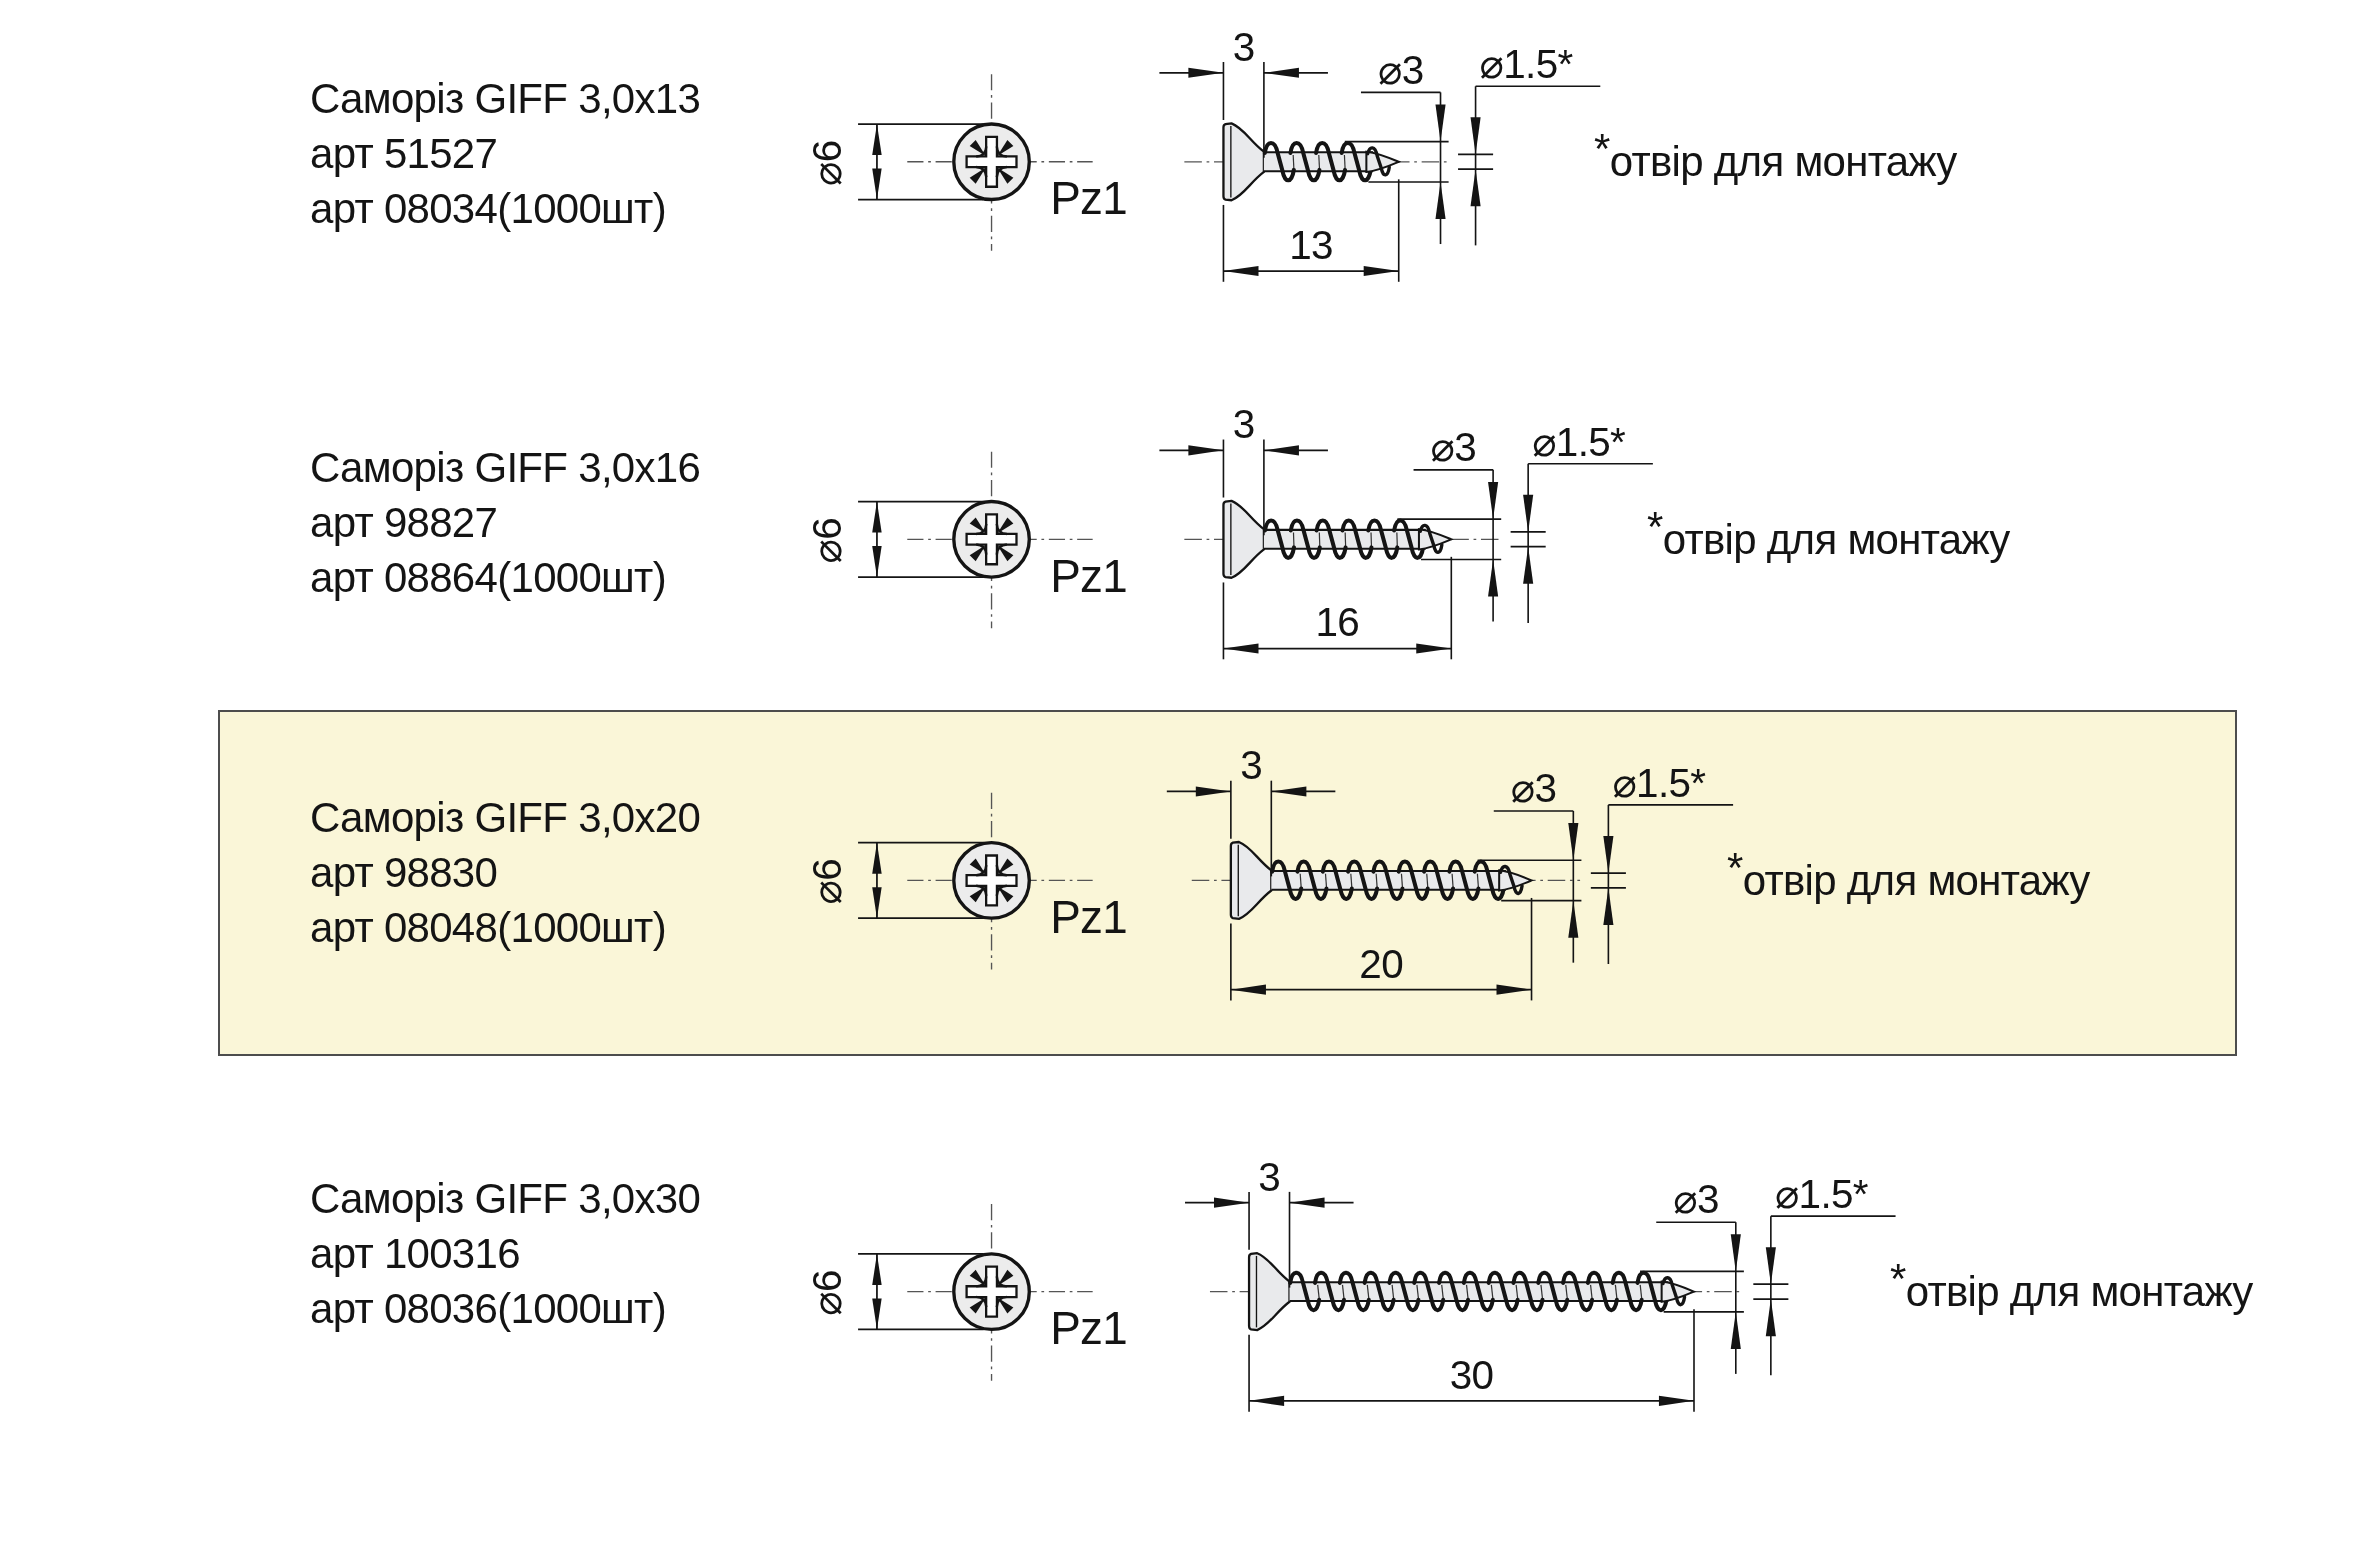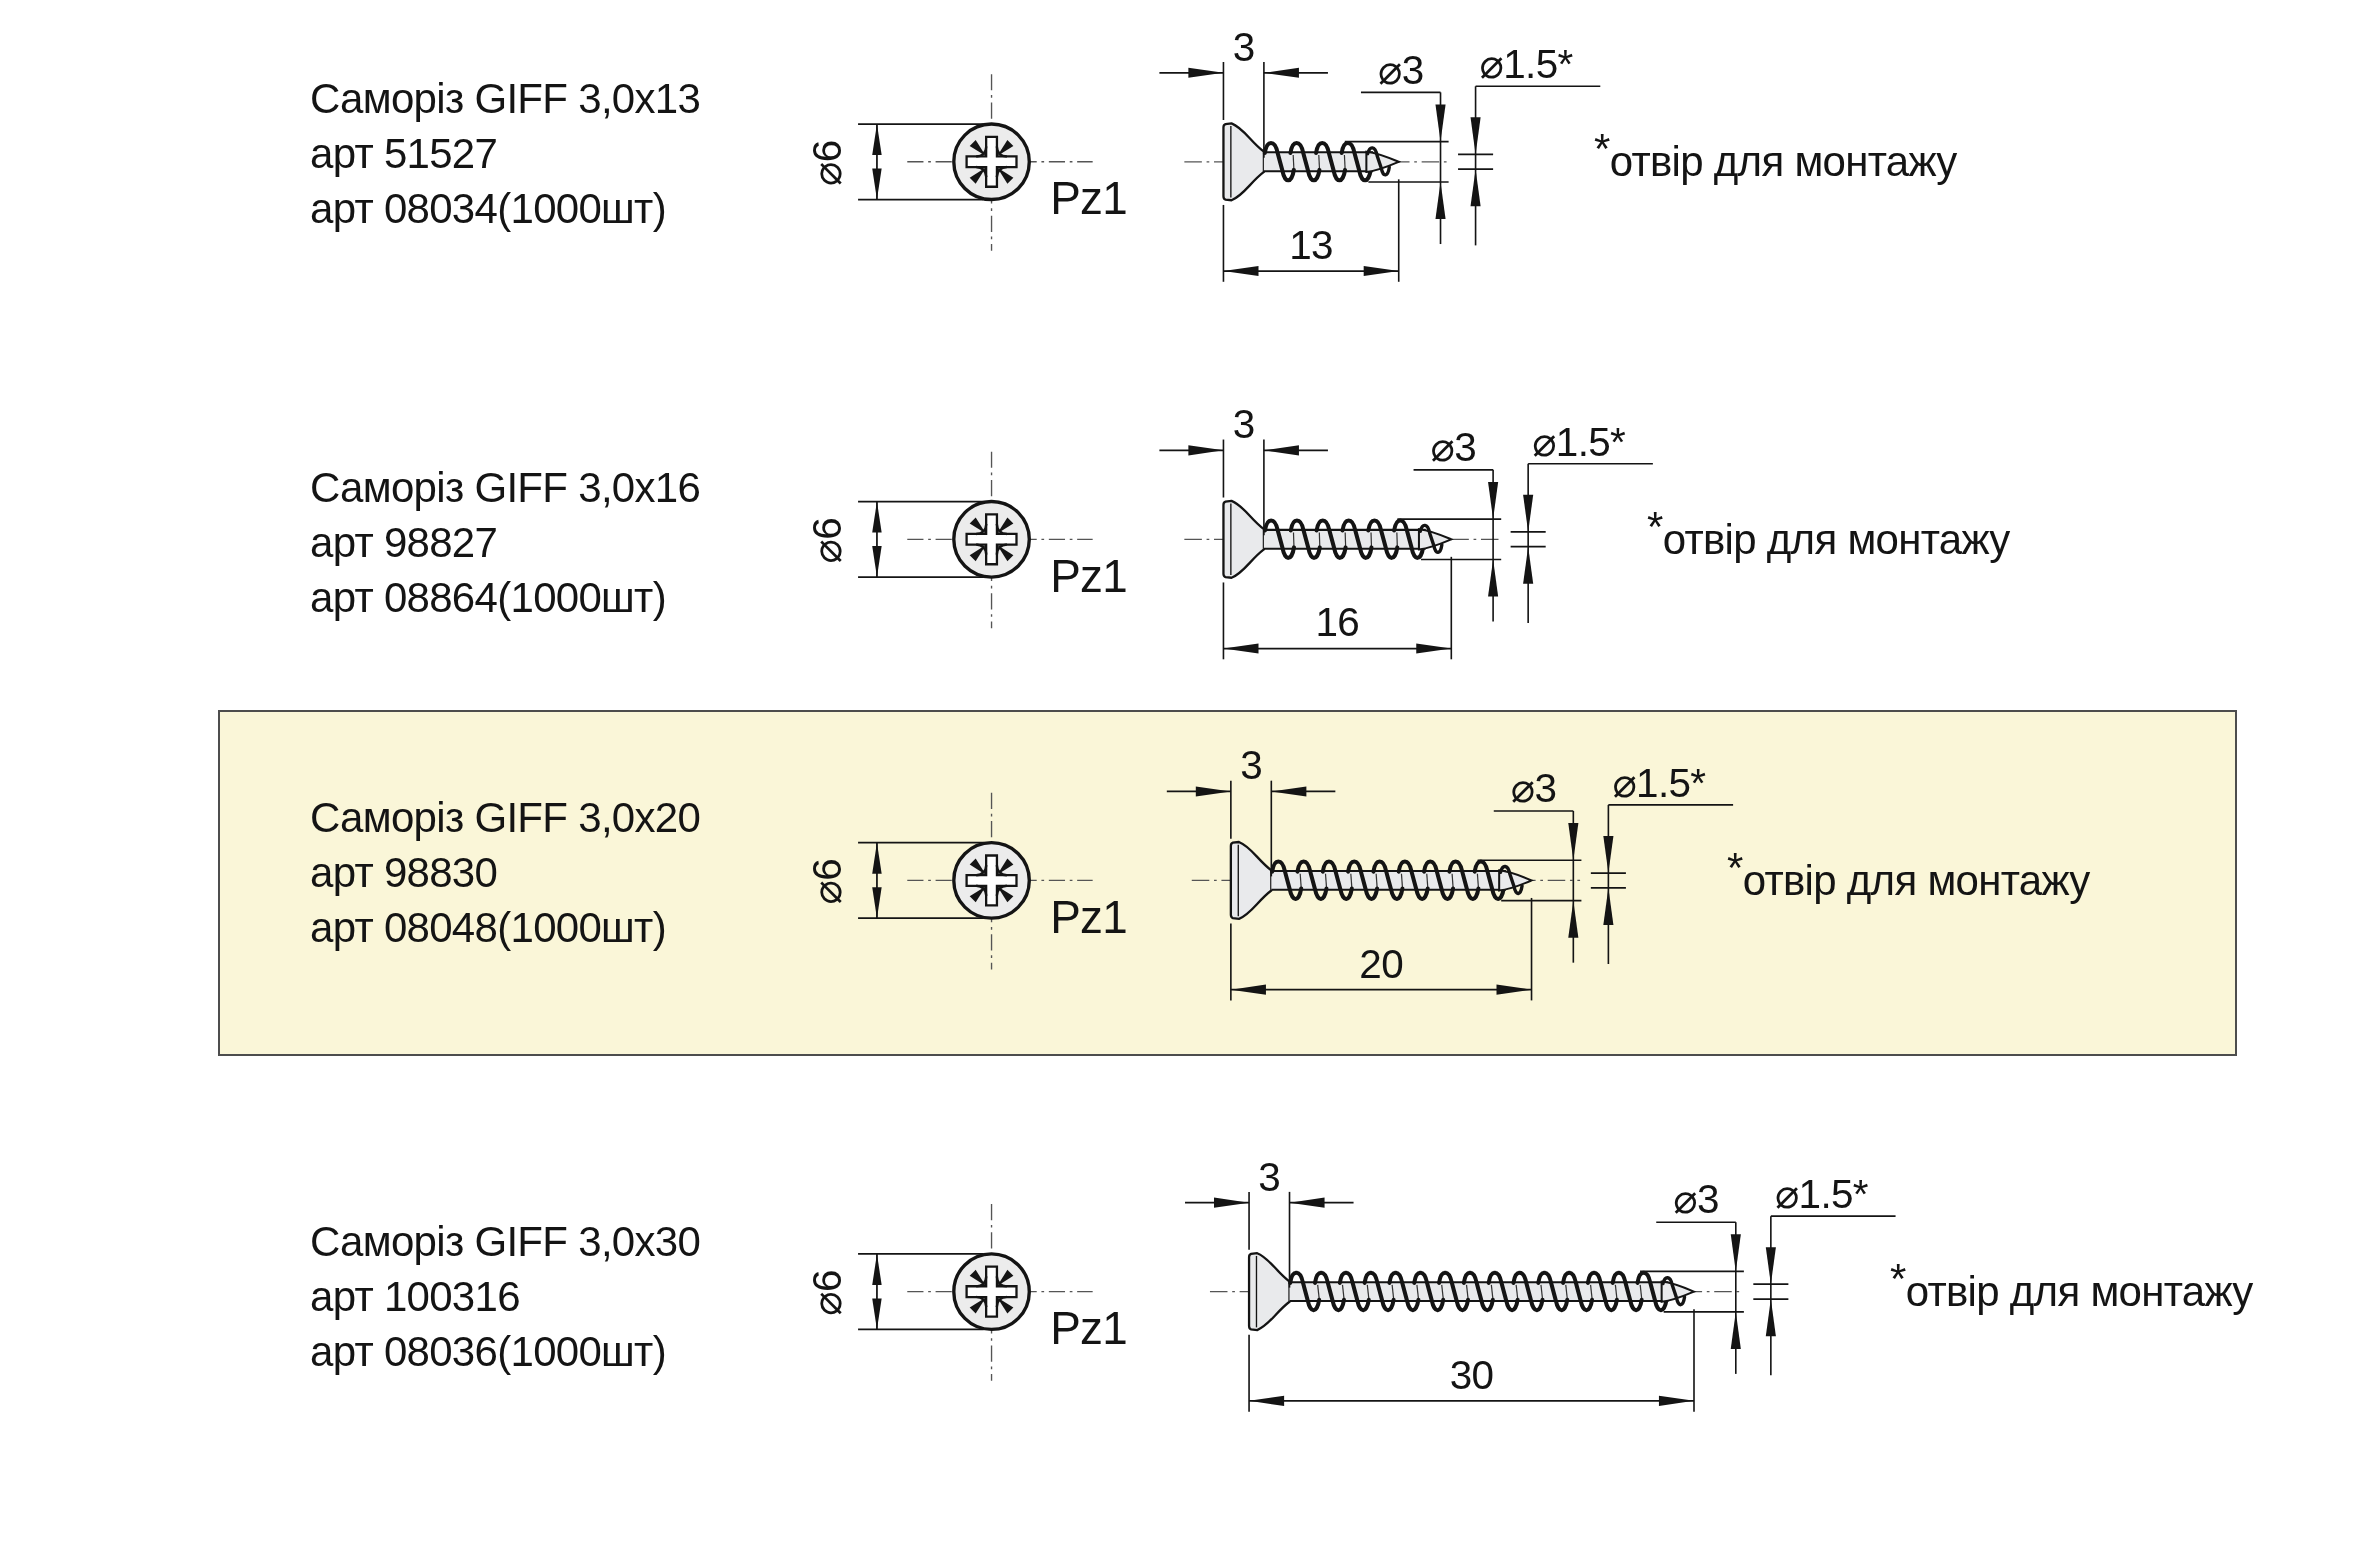--- a/index.html
+++ b/index.html
@@ -364,31 +364,31 @@
         <line x1="2626" y1="1804" x2="2811" y2="1804" stroke="#141414" stroke-width="2.4"></line>
         <text x="2632" y="1792" font-size="60" text-anchor="start">⌀1.5*</text>
       </g>
     </svg>
 
   <div class="row-text" style="top:71px">
     <div>Саморіз GIFF 3,0x13</div>
     <div>арт 51527</div>
     <div>арт 08034(1000шт)</div>
   </div>
-  <div class="row-text" style="top:460px">
+  <div class="row-text" style="top:440px">
     <div>Саморіз GIFF 3,0x16</div>
     <div>арт 98827</div>
     <div>арт 08864(1000шт)</div>
   </div>
   <div class="row-text" style="top:790px">
     <div>Саморіз GIFF 3,0x20</div>
     <div>арт 98830</div>
     <div>арт 08048(1000шт)</div>
   </div>
-  <div class="row-text" style="top:1214px">
+  <div class="row-text" style="top:1171px">
     <div>Саморіз GIFF 3,0x30</div>
     <div>арт 100316</div>
     <div>арт 08036(1000шт)</div>
   </div>
 
   <div class="note" style="left:1573px;top:136px">
     <span class="ast">*</span><span>отвір для монтажу</span>
   </div>
   <div class="note" style="left:1626px;top:514px">
     <span class="ast">*</span><span>отвір для монтажу</span>

